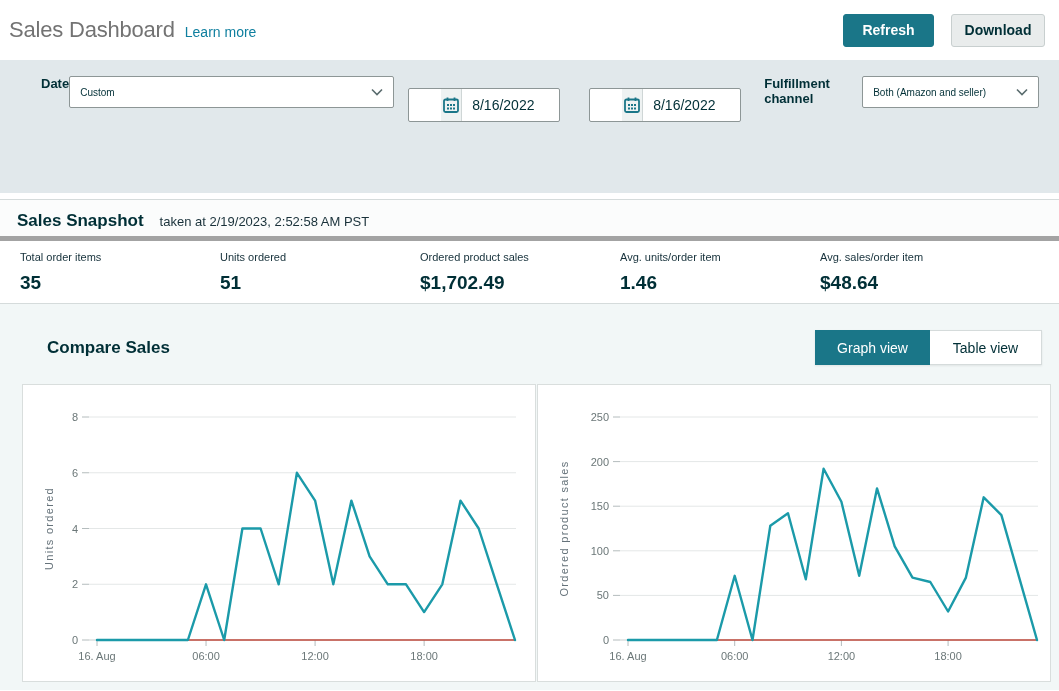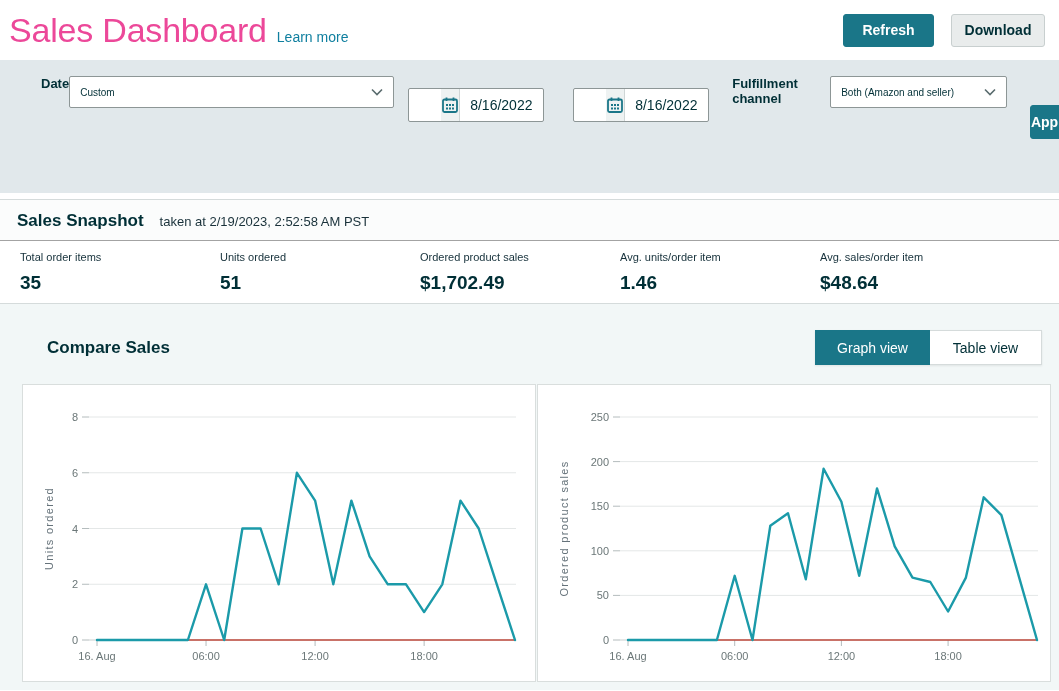--- a/index.html
+++ b/index.html
@@ -1,45 +1,45 @@
 <!DOCTYPE html>
 <html><head>
 <meta charset="utf-8">
 <style>
   * { margin:0; padding:0; box-sizing:border-box; }
   html,body { width:1059px; height:691px; font-family:"Liberation Sans", sans-serif; background:#ffffff; overflow:hidden; }
 
   
   .header { height:60px; display:flex; align-items:center; padding:0 14px 0 9px; background:#ffffff; }
   .title-wrap { display:flex; align-items:baseline; gap:10px; }
-  .page-title { font-size:34px; font-weight:500; color:#ec4899; letter-spacing:-0.2px; }
+  .page-title { font-size:22px; font-weight:500; color:#737373; letter-spacing:-0.2px; }
   .learn-more { font-size:14px; color:#0f7f9f; text-decoration:none; cursor:pointer; }
   .header-actions { margin-left:auto; display:flex; gap:17px; }
   .btn { font-size:14px; border-radius:3px; cursor:pointer; height:33px; display:inline-flex; align-items:center; justify-content:center; font-family:inherit; }
   .btn-primary { background:#1a7688; color:#ffffff; border:1px solid #1a7688; width:91px; font-weight:700; }
   .btn-secondary { background:#e9ecec; color:#002f36; border:1px solid #c8cfcf; width:94px; font-weight:700; }
 
   
   .filter-bar { height:133px; background:#e1e8eb; padding:16px 0 0 41px; display:flex; align-items:flex-start; gap:23px; }
   .filter-group { display:flex; }
   .filter-label { font-size:13px; font-weight:700; color:#002f36; margin-bottom:9px; }
   .select-box { background:#ffffff; border:1px solid #8d9696; border-radius:2px; height:32px; display:flex; align-items:center; padding:0 10px 0 10px; font-size:10px; color:#002f36; cursor:pointer; }
   .select-box .sel-text { flex:1; }
   .date-select { width:325px; }
   .channel-select { width:209px;padding-left:10px; }
   .chevron { width:12px; height:8px; margin-left:8px; flex:none; }
   .apply-btn { margin-top:29px; width:83px; height:34px; }
   .date-row { display:flex; gap:29px; margin:12px 0 0 14px; }
-  .date-picker { width:136px; height:34px; background:#ffffff; border:1px solid #8d9696; border-radius:2px; display:flex; align-items:stretch; overflow:hidden;padding-left:32px; }
+  .date-picker { width:152px; height:34px; background:#ffffff; border:1px solid #8d9696; border-radius:2px; display:flex; align-items:stretch; overflow:hidden;padding-left:32px; }
   .cal-cell { width:37px; background:#eef2f2; border-right:1px solid #cfd6d6; display:flex; align-items:center; justify-content:center; cursor:pointer; }
   .date-input { border:none; outline:none; width:97px; font-size:14px; color:#002f36; padding:0 0 0 10px; font-family:inherit; background:transparent; }
 
   
   .gap-white { height:6px; background:#ffffff; }
-  .snapshot-band { height:42px; background:#fbfcfc; border-top:1px solid #d5dbdb; border-bottom:1px solid #a3a3a3; display:flex; align-items:baseline; padding:11px 0 0 17px; }
+  .snapshot-band { height:42px; background:#fbfcfc; border-top:1px solid #d5dbdb; border-bottom:5px solid #a3a3a3; display:flex; align-items:baseline; padding:11px 0 0 17px; }
   .snapshot-title { font-size:17px; font-weight:700; color:#002f36; }
   .snapshot-taken { font-size:13px; color:#19313a; margin-left:16px; }
   .stats-row { height:62px; background:#ffffff; display:flex; padding:10px 0 0 20px; }
   .stat { width:200px; }
   .stat-label { font-size:11px; color:#15303a; }
   .stat-value { font-size:19px; font-weight:700; color:#002f36; margin-top:9px; }
 
   
   .compare-section { height:387px; background:#f2f7f7; border-top:1px solid #d5dbdb; }
   .compare-header { display:flex; align-items:center; padding:26px 17px 0 31px; }

